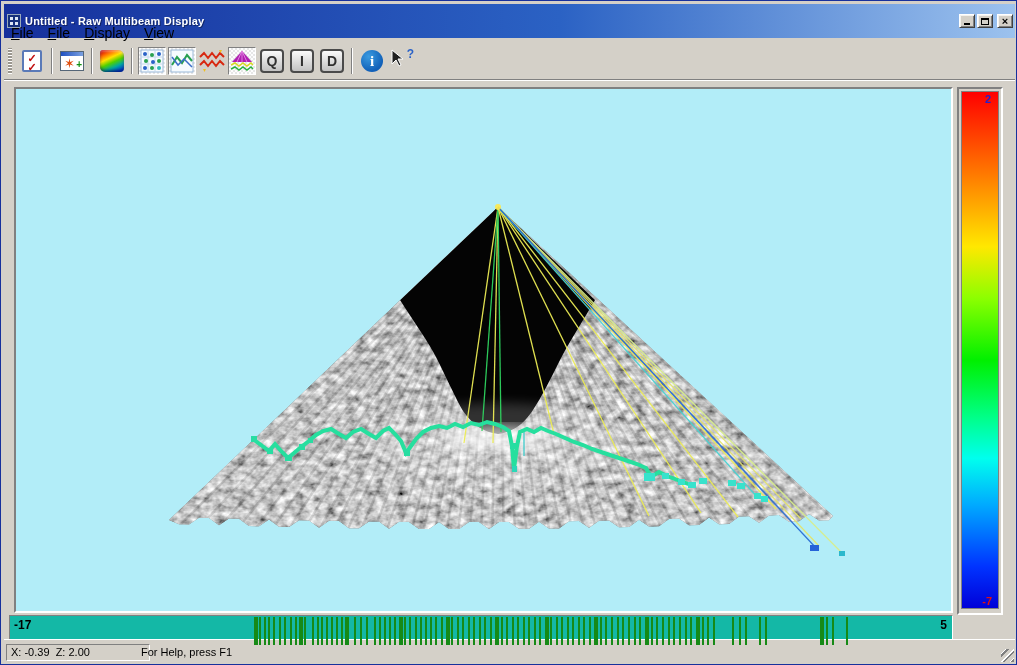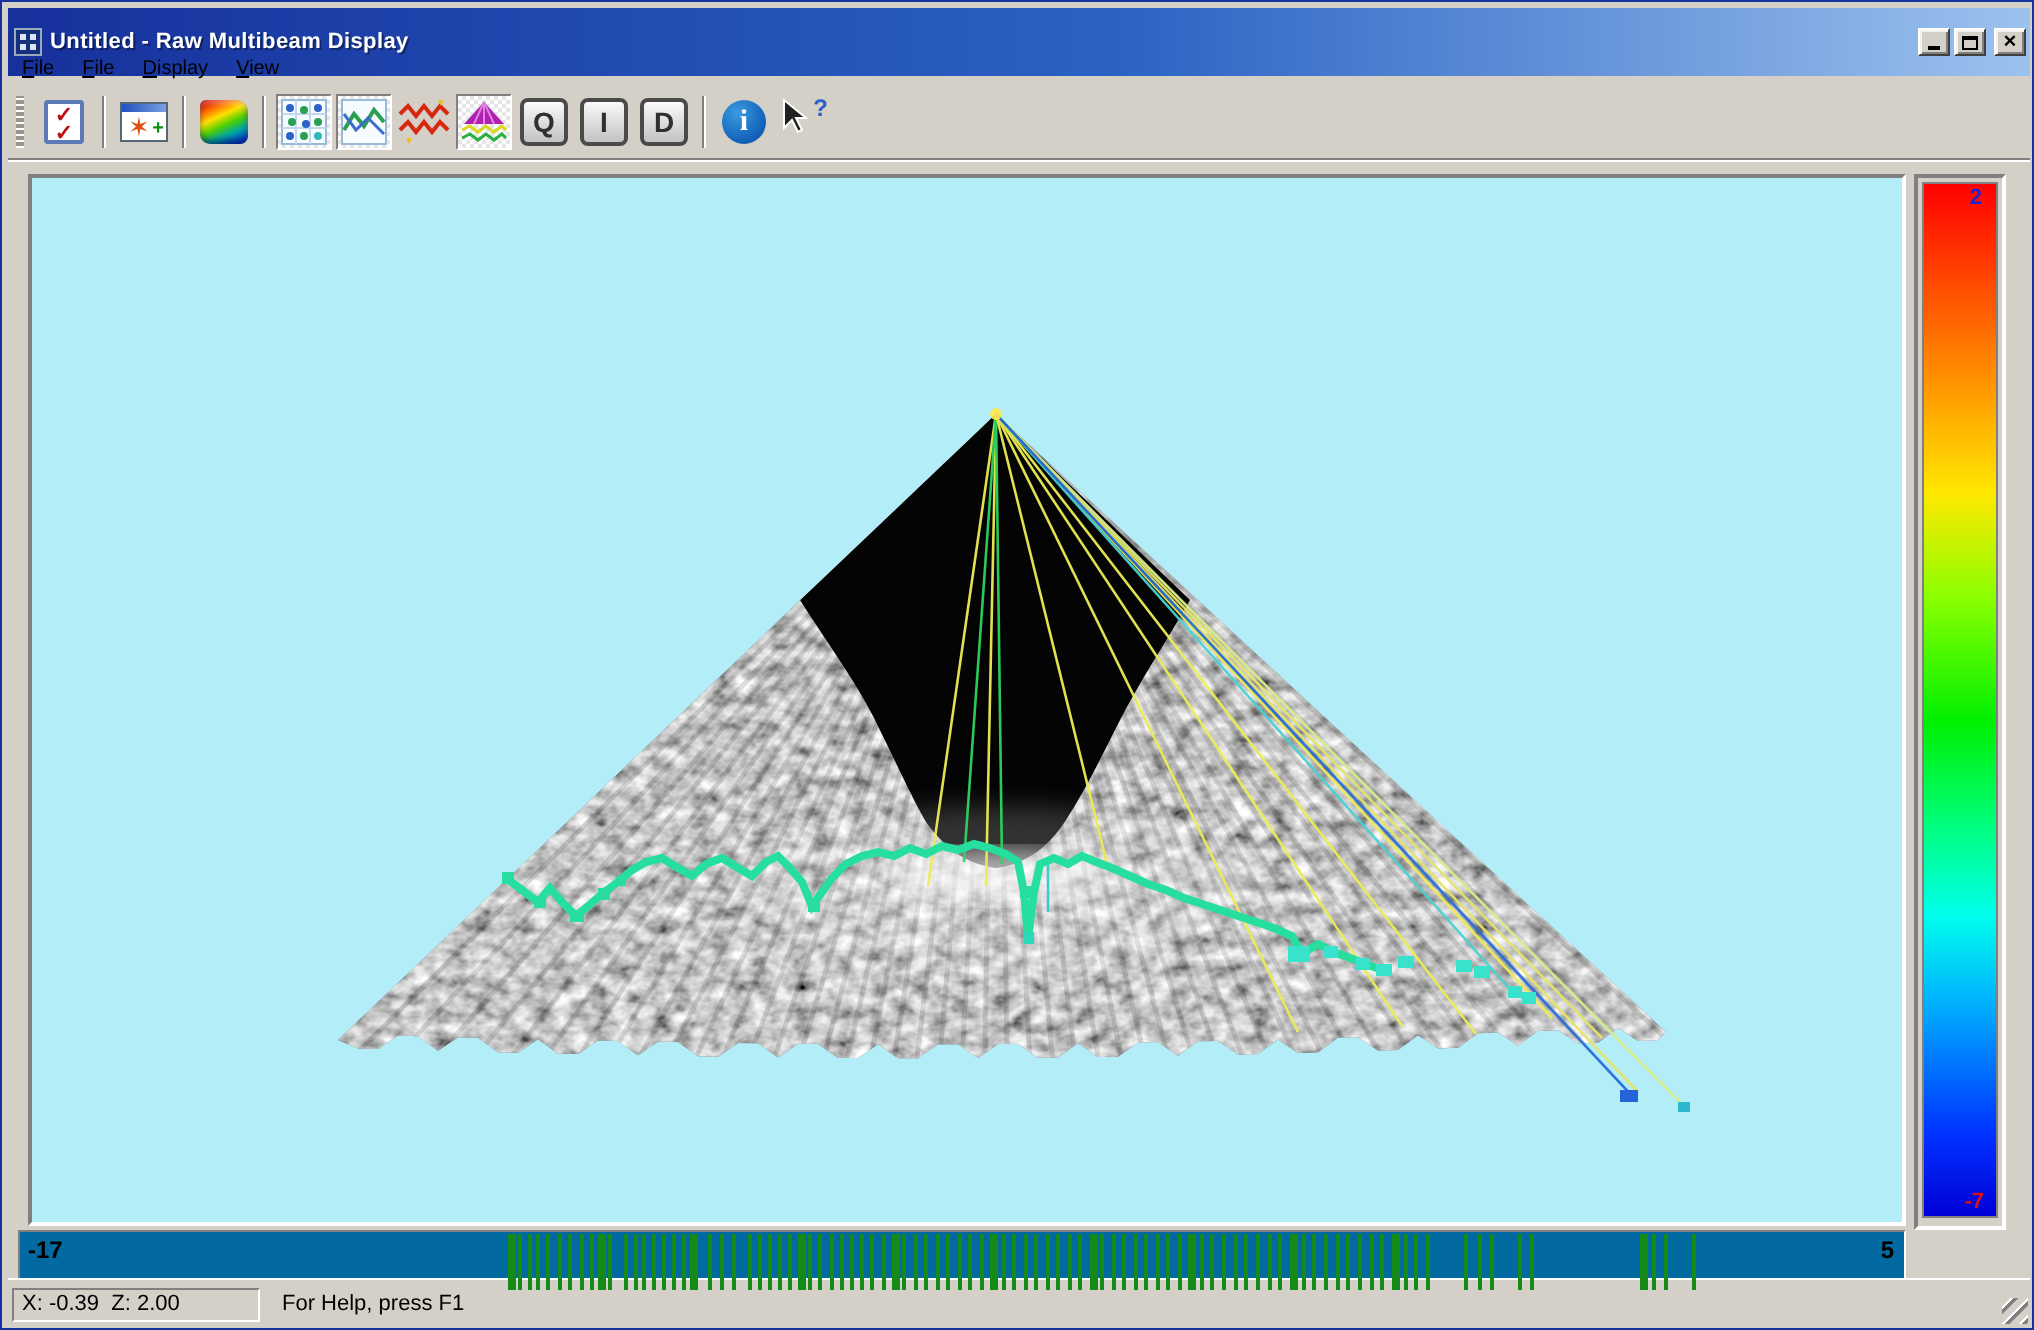--- a/index.html
+++ b/index.html
@@ -14,21 +14,21 @@
     repeating-linear-gradient(90deg,#15307c 0 2px,transparent 2px 5px),#dce6f6;border:1px solid #9ab;}
   .title-text{font-size:11px;font-weight:bold;letter-spacing:.2px;white-space:nowrap;text-shadow:1px 1px 0 rgba(0,0,0,.4);}
   .caption-buttons{margin-left:auto;display:flex;gap:2px;}
   .cap-btn{width:16px;height:14px;background:#d4d0c8;border:1px solid;border-color:#fff #404040 #404040 #fff;
     box-shadow:inset 1px 1px 0 #f4f2ee, inset -1px -1px 0 #808080;
     display:flex;align-items:flex-end;justify-content:center;color:#000;font-size:9px;line-height:9px;font-weight:bold;cursor:default;}
   .cap-btn.close{margin-left:2px;align-items:center;font-size:11px;line-height:11px;}
   .min-glyph{width:6px;height:2px;background:#000;margin:0 0 2px 0;}
   .max-glyph{width:8px;height:7px;border:1px solid #000;border-top-width:2px;margin-bottom:2px;}
   
-  .menubar{position:absolute;left:3px;top:22px;width:1011px;height:19px;display:flex;align-items:flex-end;font-size:10px;color:#000;}
+  .menubar{position:absolute;left:3px;top:22px;width:1011px;height:19px;display:flex;align-items:flex-start;font-size:14px;color:#000;}
   .menu-item{display:inline-block;padding:2px 7px;cursor:default;}
   .menu-item::first-letter{text-decoration:underline;}
   
   .toolbar{position:absolute;left:3px;top:41px;width:1011px;height:38px;display:flex;align-items:center;
     border-bottom:1px solid #808080;box-shadow:0 1px 0 #fff;padding-left:3px;}
   .grip{width:4px;height:26px;margin:0 5px 0 1px;background:repeating-linear-gradient(0deg,#fff 0 1px,#9a968e 1px 3px);}
   .tb-btn{width:28px;height:28px;margin:0 1px;display:flex;align-items:center;justify-content:center;position:relative;border:1px solid transparent;}
   .tb-btn.pressed{border-color:#808080 #fff #fff #808080;
     background-image:linear-gradient(45deg,#e6e6e6 25%,transparent 25%,transparent 75%,#e6e6e6 75%),
                      linear-gradient(45deg,#e6e6e6 25%,#fdfdfd 25%,#fdfdfd 75%,#e6e6e6 75%);
@@ -56,30 +56,30 @@
   .client{position:absolute;left:3px;top:80px;width:1011px;height:582px;background:#d4d0c8;}
   .view-panel{position:absolute;left:10px;top:6px;width:939px;height:526px;
     border:2px solid;border-color:#808080 #fff #fff #808080;background:#b2edf8;}
   .view-inner{position:absolute;left:0;top:0;width:935px;height:522px;overflow:hidden;}
   
   .colorbar-panel{position:absolute;left:953px;top:6px;width:46px;height:528px;border:2px solid;border-color:#808080 #fff #fff #808080;background:#d4d0c8;padding:2px;}
   .colorbar{position:relative;width:38px;height:518px;border:1px solid #808080;}
   .cb-top-label{position:absolute;top:1px;right:7px;font-size:11px;font-weight:bold;}
   .cb-bottom-label{position:absolute;bottom:1px;right:6px;font-size:11px;font-weight:bold;}
   
-  .scalebar{position:absolute;left:5px;top:534px;width:944px;height:32px;background:#0369a1;
+  .scalebar{position:absolute;left:5px;top:534px;width:944px;height:32px;background:#14b8a6;
     border:1px solid;border-color:#808080 #fff #fff #808080;}
   .sb-left{position:absolute;left:4px;top:2px;font-size:12px;font-weight:bold;color:#000;z-index:3;}
   .sb-right{position:absolute;right:5px;top:2px;font-size:12px;font-weight:bold;color:#000;z-index:3;}
   .sb-center{position:absolute;left:0;right:0;top:3px;text-align:center;font-size:11px;font-weight:bold;color:#000;z-index:3;}
   .ticks{position:absolute;inset:0;z-index:1;}
   .tick{position:absolute;top:1px;bottom:1px;background:#168a16;}
   
   .statusbar{position:absolute;left:0;top:558px;width:1011px;height:24px;background:#d4d0c8;border-top:1px solid #fff;font-size:11px;color:#000;}
-  .status-pane{position:absolute;left:2px;top:4px;width:124px;height:17px;border:1px solid;border-color:#808080 #fff #fff #808080;
+  .status-pane{position:absolute;left:2px;top:4px;width:144px;height:17px;border:1px solid;border-color:#808080 #fff #fff #808080;
     padding:1px 4px;white-space:pre;}
   .status-msg{position:absolute;left:137px;top:6px;}
   .resize-grip{position:absolute;right:1px;bottom:1px;width:13px;height:13px;
     background:repeating-linear-gradient(135deg,transparent 0 3px,#fff 3px 4px,#808080 4px 6px);}
 </style>
 </head>
 <body>
 
 <div class="window">
 

